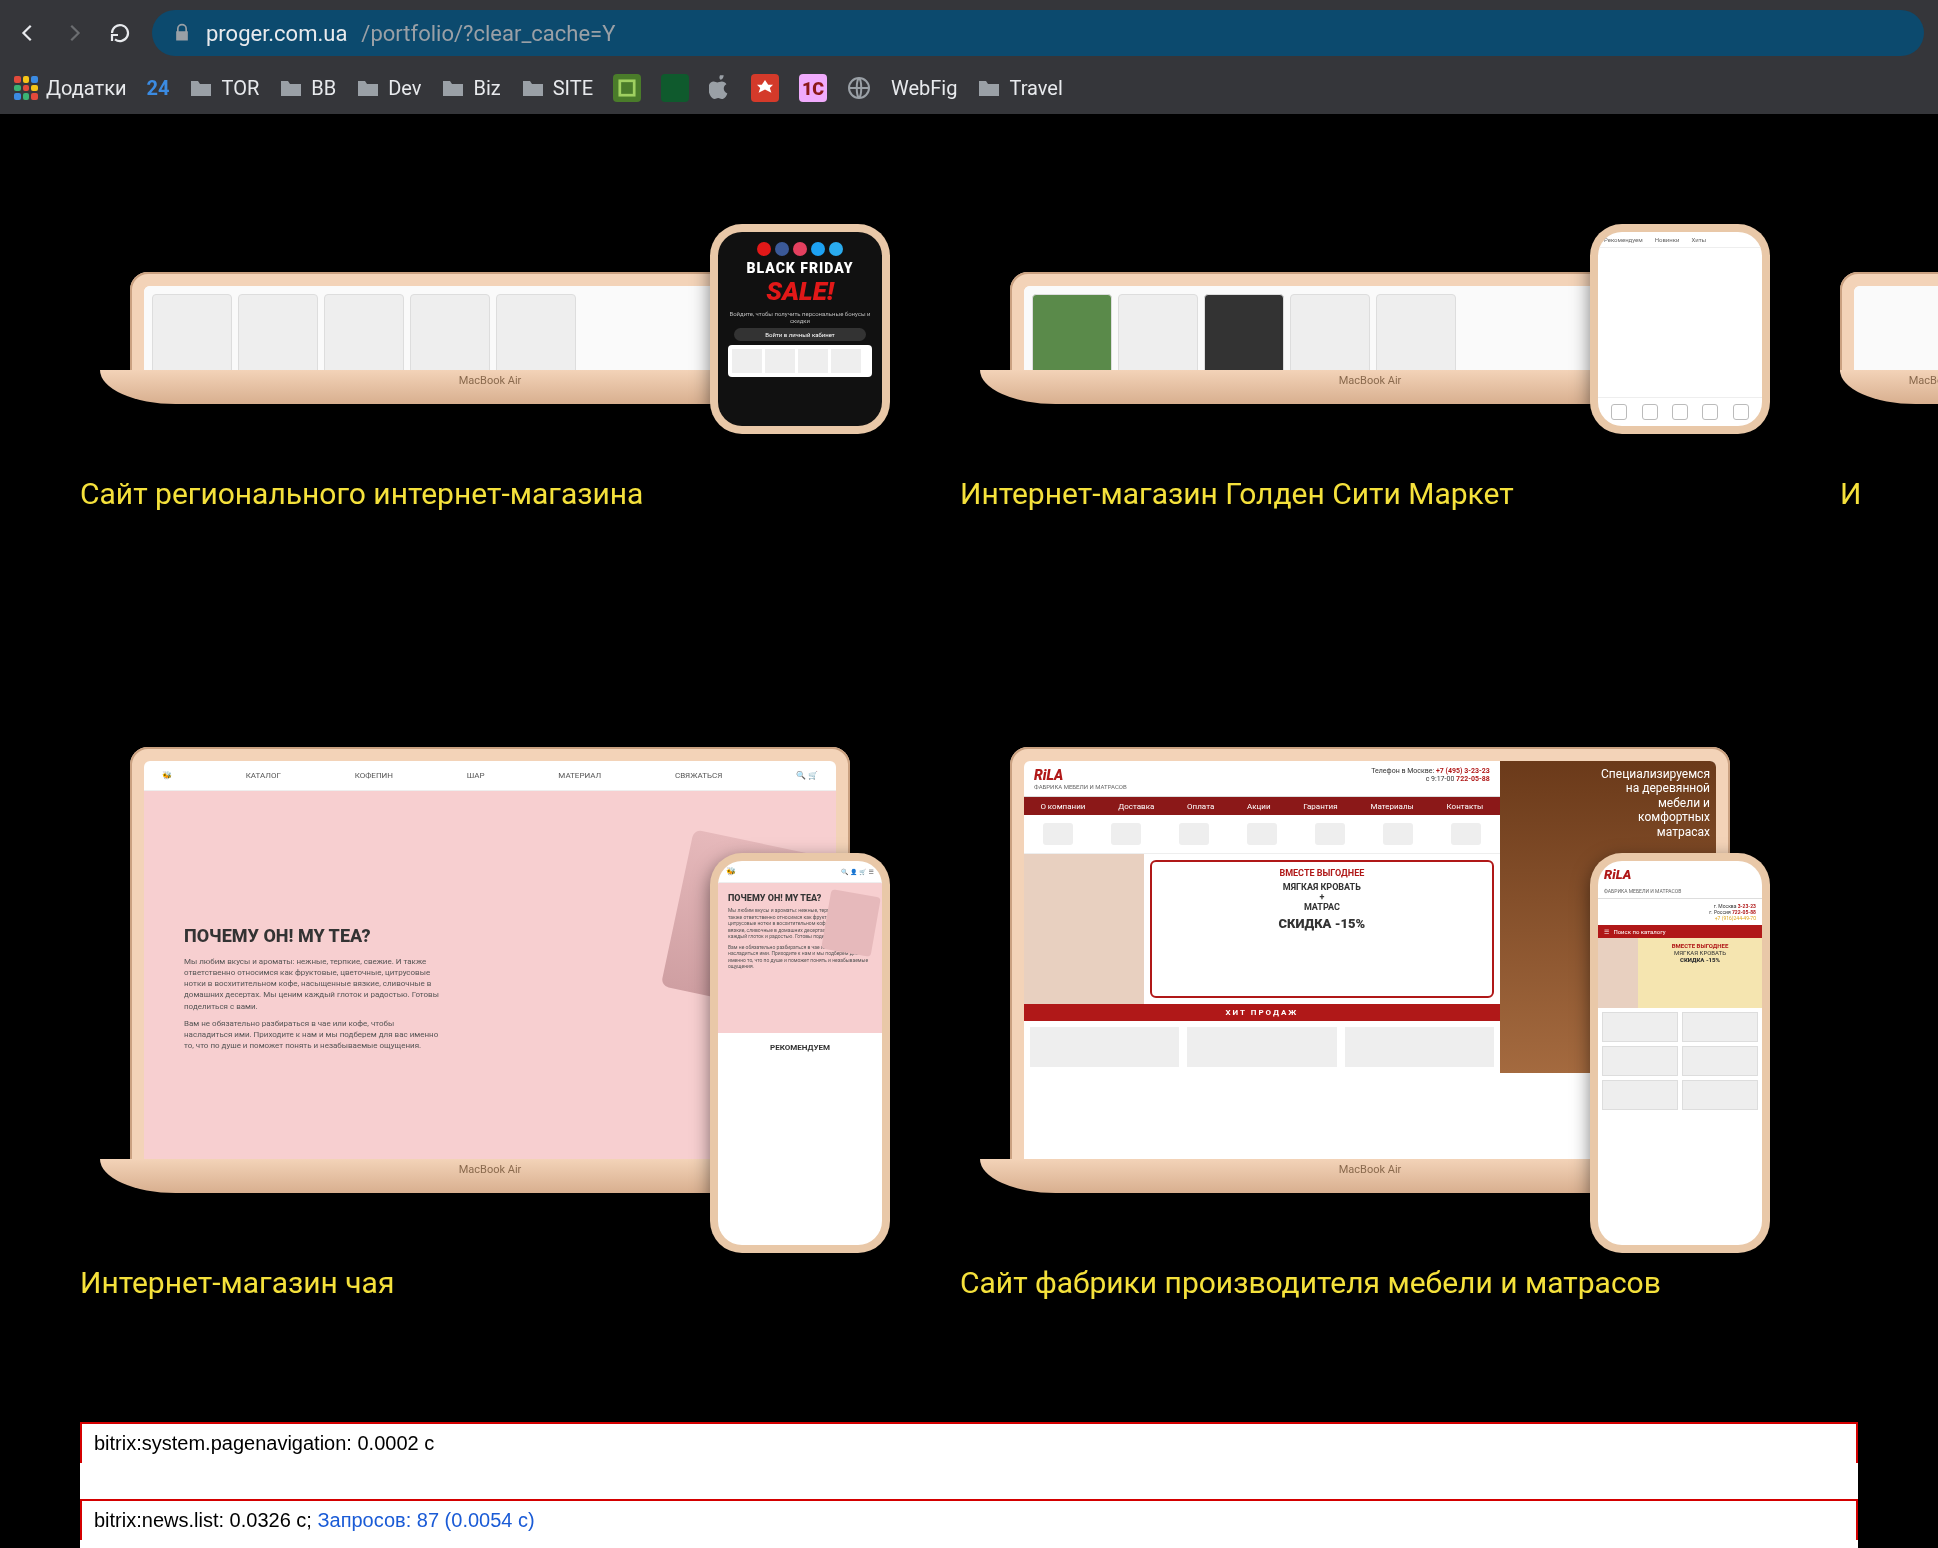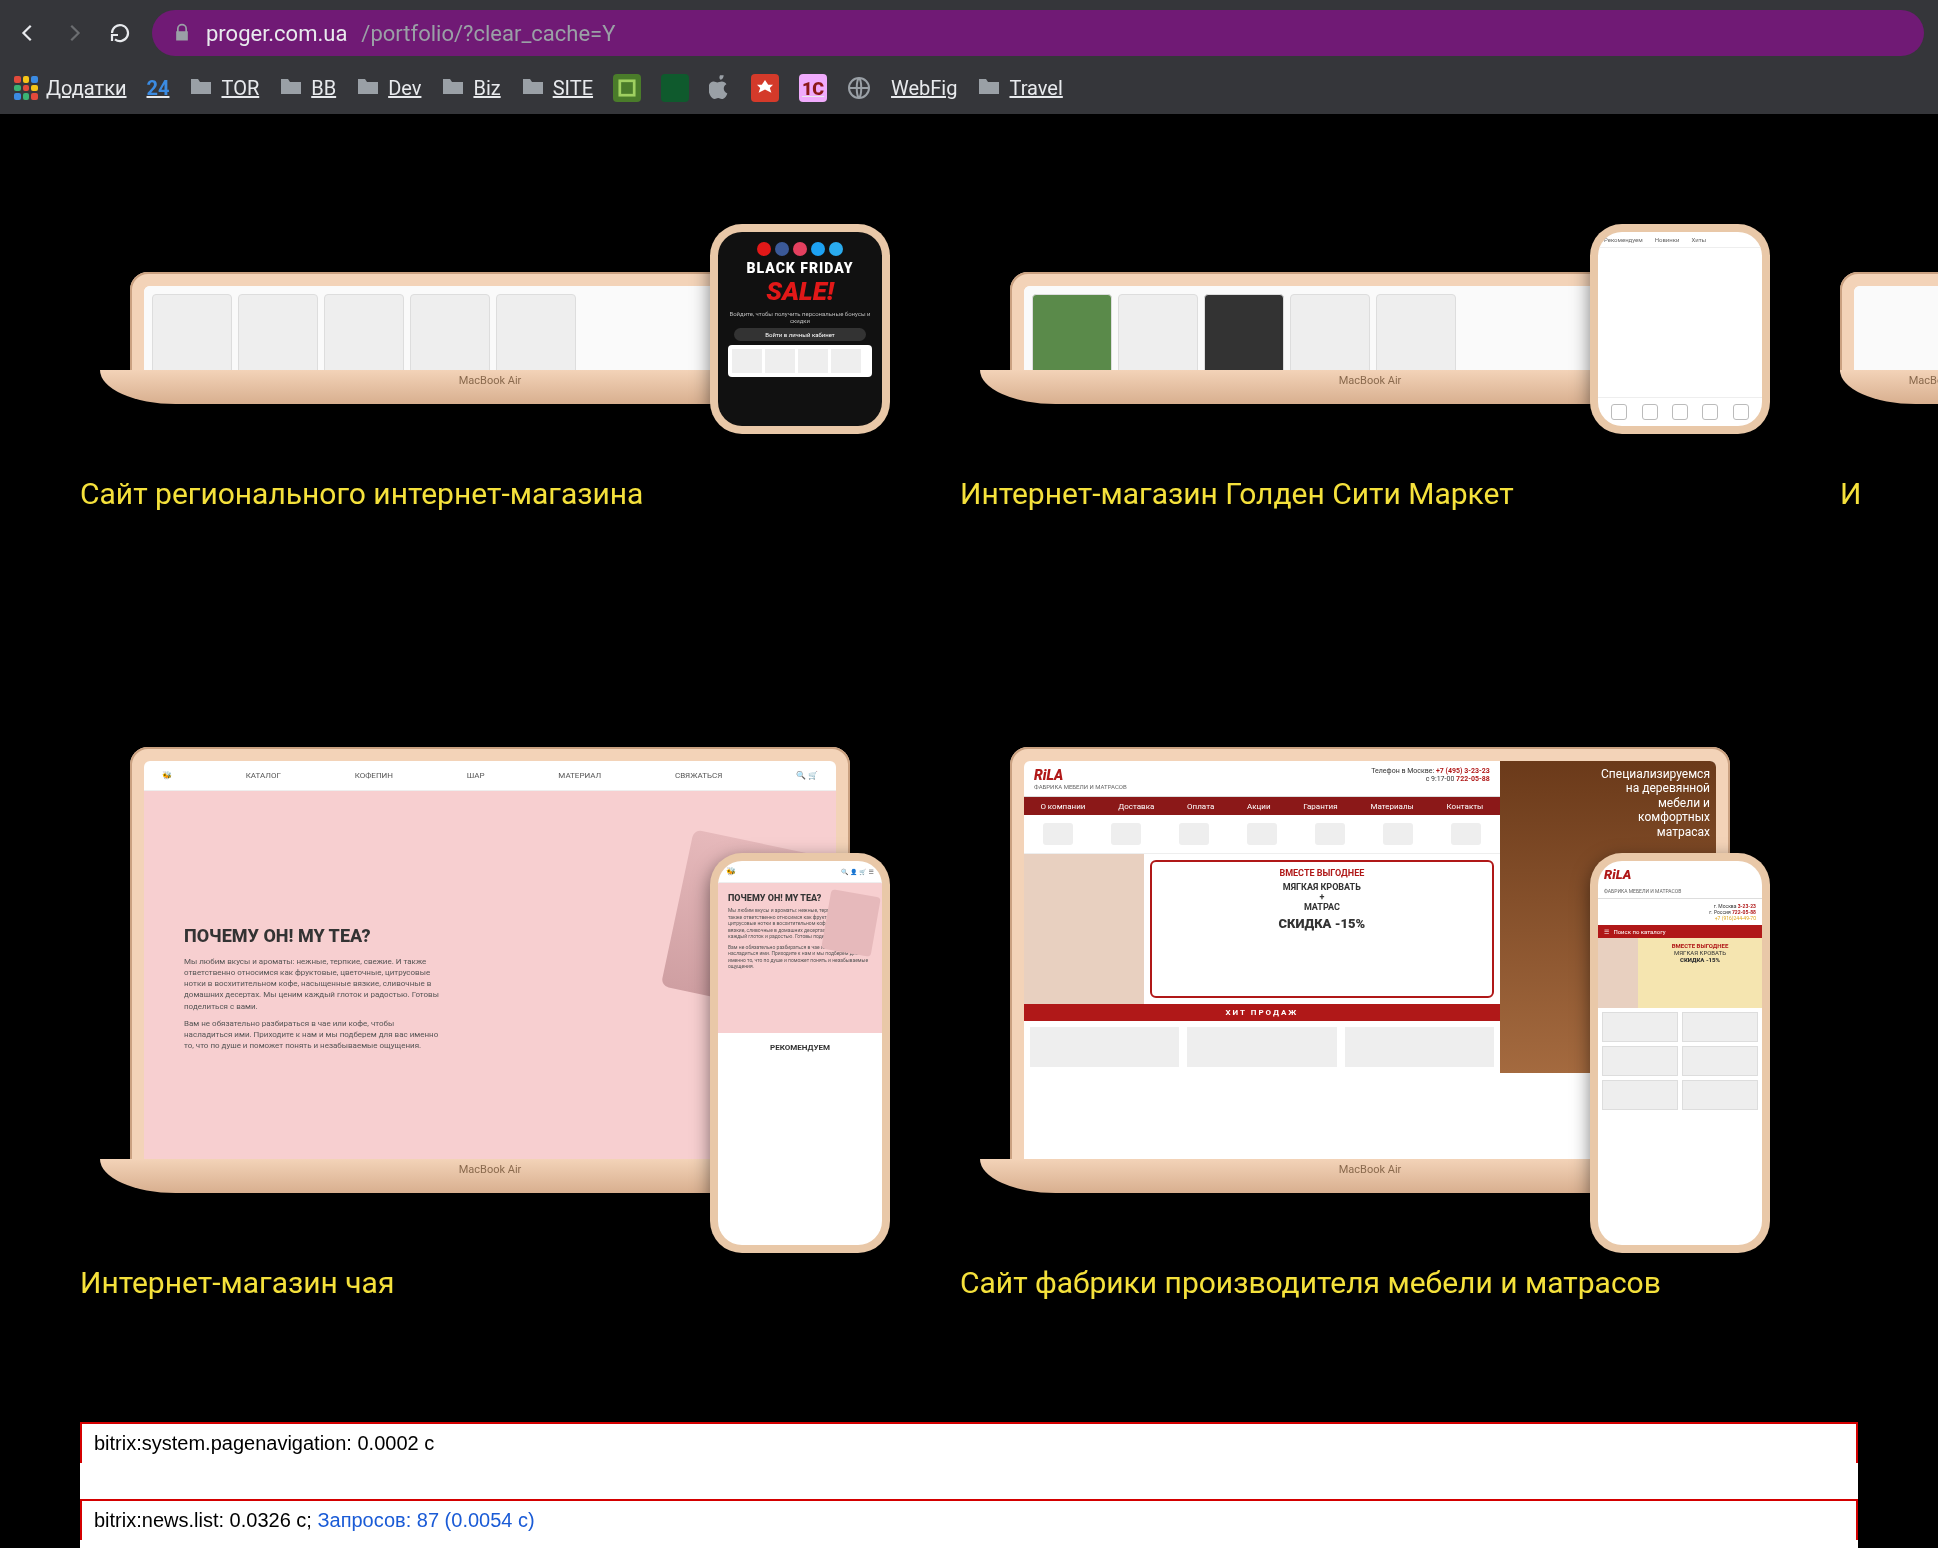--- a/index.html
+++ b/index.html
@@ -22,47 +22,46 @@
     gap: 18px;
   }
   .nav-arrow, .reload-btn {
     width: 28px; height: 28px;
     display: flex; align-items: center; justify-content: center;
     color: #bdc1c6;
   }
   .nav-arrow.disabled { color: #6b6d70; }
   .addr-bar {
     flex: 1;
-    background: #701a75;
+    background: #0c4a6e;
     border-radius: 40px;
     height: 46px;
     display: flex;
     align-items: center;
     padding: 0 20px;
     gap: 14px;
     color: #e8eaed;
     font-size: 22px;
   }
   .addr-path { color: #9aa0a6; }
   .lock-icon { width: 20px; height: 20px; fill: #9aa0a6; }
   .bookmarks {
     display: flex;
     align-items: center;
     gap: 20px;
     padding: 8px 14px 12px 14px;
     flex-wrap: nowrap;
   }
   .bk-item {
     display: flex;
-    align-items: flex-start;
+    align-items: center;
     gap: 8px;
     color: #e8eaed;
     font-size: 20px;
     white-space: nowrap;
-    text-decoration: underline;
   }
   .folder-icon {
     width: 24px; height: 20px; fill: #9aa0a6;
   }
   .apps-grid {
     width: 24px; height: 24px;
     display: grid;
     grid-template-columns: repeat(3,1fr);
     grid-template-rows: repeat(3,1fr);
     gap: 2px;

